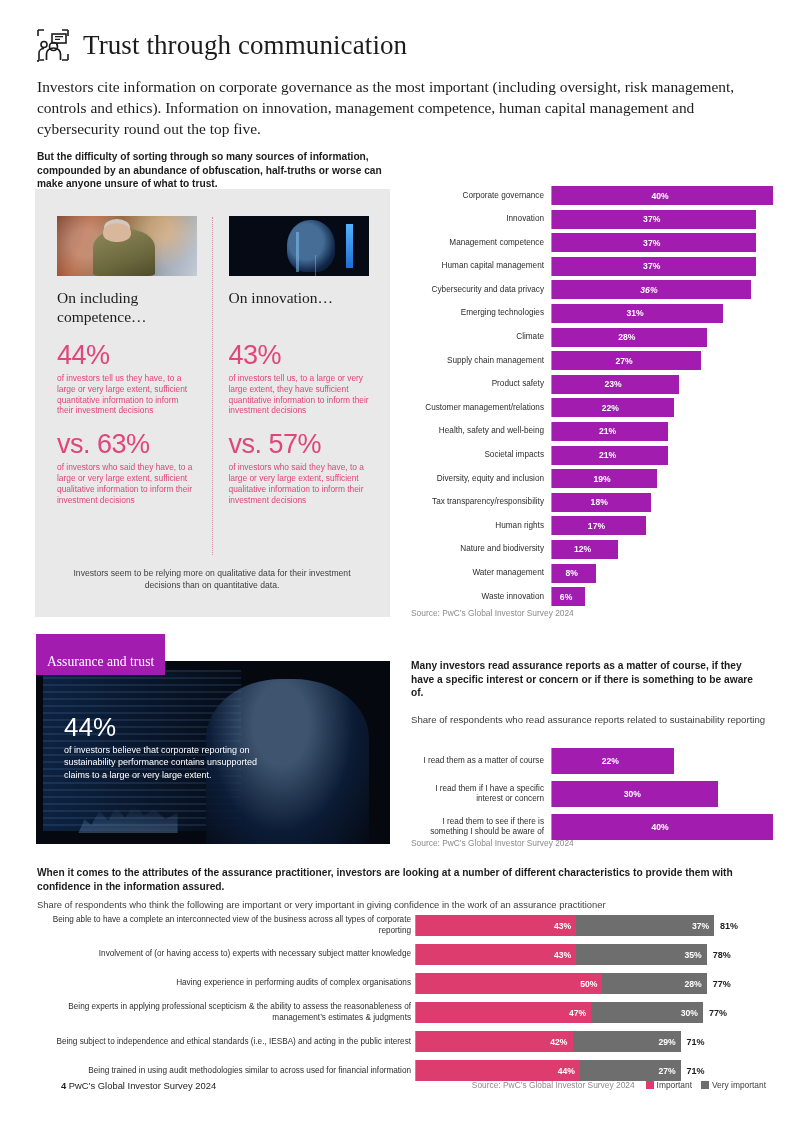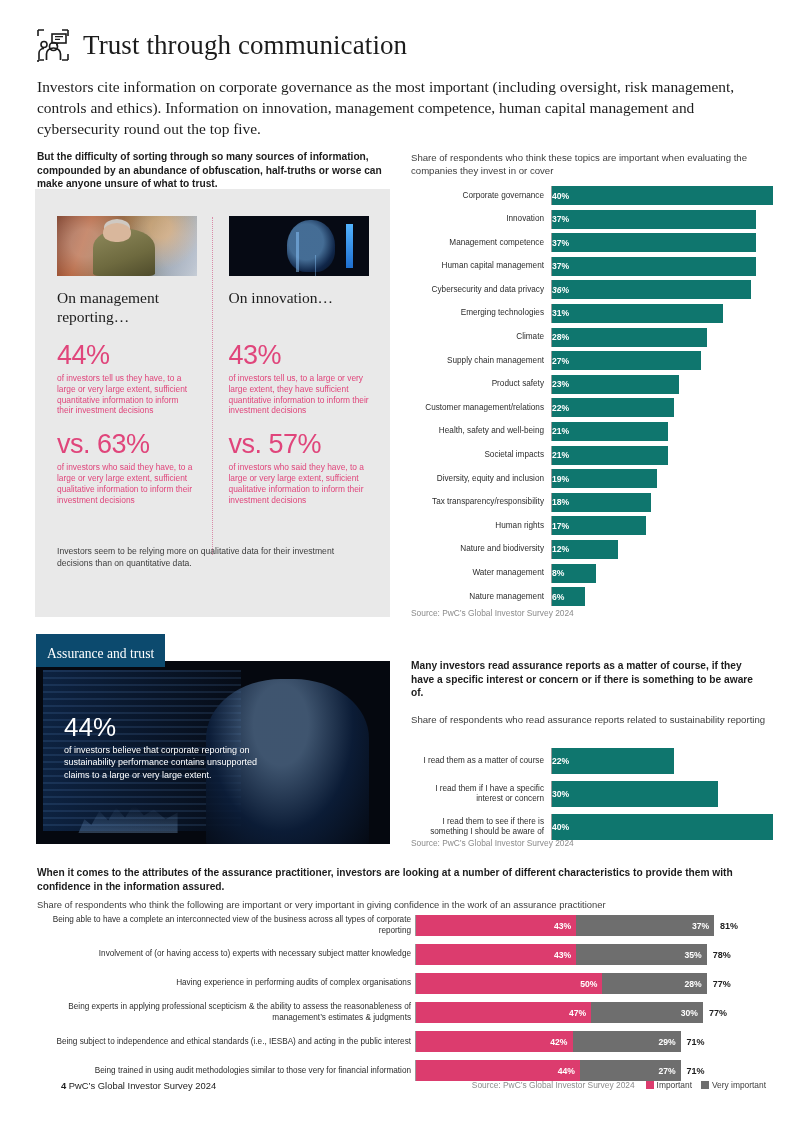--- a/index.html
+++ b/index.html
@@ -163,25 +163,26 @@
   }
   .stat-note {
     font-size: 8.4px;
     line-height: 10.8px;
     color: #e0457b;
     margin-top: 3px;
     margin-bottom: 13px;
   }
   .panel-footnote {
     position: absolute;
-    left: 57px; top: 546px;
+    left: 57px; top: 568px;
     width: 310px;
     font-size: 8.6px;
     line-height: 11.5px;
     color: #3d3d3d;
+    text-align: center;
   }
 
   
   .chart1 {
     position: absolute;
     left: 411px; top: 186px;
     width: 362px;
   }
   .bar-row {
     display: flex;
@@ -198,46 +199,46 @@
     line-height: 10px;
   }
   .bar-track {
     flex: 1;
     height: 19px;
     position: relative;
     border-left: 1px solid #9a9a9a;
   }
   .bar-fill {
     height: 19px;
-    background: #0f766e;
+    background: #a21caf;
     display: flex;
     align-items: center;
-    justify-content: flex-start;
+    justify-content: center;
     padding-right: 5px;
   }
   .bar-val {
     font-size: 8.6px;
     font-weight: bold;
     color: #ffffff;
   }
   .source {
     font-size: 8.4px;
     color: #8b8b8b;
   }
   .chart1-source { position: absolute; left: 411px; top: 608px; }
 
   
   .assurance-tag {
     position: absolute;
     left: 36px; top: 634px;
-    background: #0c4a6e;
+    background: #a21caf;
     color: #ffffff;
     font-family: "Liberation Serif", serif;
     font-size: 13.6px;
-    padding: 12px 11px 5px 11px;
+    padding: 20px 11px 5px 11px;
     z-index: 3;
   }
   .assurance-photo {
     position: absolute;
     left: 36px; top: 661px;
     width: 354px; height: 183px;
     background:
       radial-gradient(circle at 74% 30%, rgba(70,150,235,.55) 0 16%, transparent 48%),
       radial-gradient(circle at 22% 58%, rgba(40,95,175,.45) 0 18%, transparent 52%),
       linear-gradient(120deg, #04070e 0%, #081426 38%, #0d2banner 0%, #0a1628 66%, #04070e 100%);
@@ -415,27 +416,26 @@
         <circle cx="8" cy="16.5" r="3" fill="none" stroke="#1c1c1c" stroke-width="1.6"></circle>
         <path d="M3 31v-6c0-2.6 2.2-4.6 5-4.6" fill="none" stroke="#1c1c1c" stroke-width="1.6"></path>
       </svg>
     </span>
     <h1 class="page-title">Trust through communication</h1>
   </div>
 
   <p class="intro">Investors cite information on corporate governance as the most important (including oversight, risk management, controls and ethics). Information on innovation, management competence, human capital management and cybersecurity round out the top five.</p>
 
   <p class="lede-left">But the difficulty of sorting through so many sources of information, compounded by an abundance of obfuscation, half-truths or worse can make anyone unsure of what to trust.</p>
-  <p class="chart1-subtitle">Share of respondents who think these topics are important when evaluating the companies they invest in or cover</p>
 
   <div class="grey-panel">
     <div class="panel-cols">
       <div class="panel-col">
         <div class="photo photo-a"></div>
-        <div class="col-head">On management reporting…</div>
+        <div class="col-head">On including competence…</div>
         <div class="big-stat">44%</div>
         <div class="stat-note">of investors tell us they have, to a large or very large extent, sufficient quantitative information to inform their investment decisions</div>
         <div class="big-stat">vs. 63%</div>
         <div class="stat-note">of investors who said they have, to a large or very large extent, sufficient qualitative information to inform their investment decisions</div>
       </div>
       <div class="col-divider"></div>
       <div class="panel-col right">
         <div class="photo photo-b"></div>
         <div class="col-head">On innovation…</div>
         <div class="big-stat">43%</div>
@@ -578,21 +578,21 @@
       </div>
       <div class="bar-row">
         <div class="bar-label">Water management</div>
         <div class="bar-track">
           <div class="bar-fill" style="width: 20%;">
             <span class="bar-val">8%</span>
           </div>
         </div>
       </div>
       <div class="bar-row">
-        <div class="bar-label">Nature management</div>
+        <div class="bar-label">Waste innovation</div>
         <div class="bar-track">
           <div class="bar-fill" style="width: 15%;">
             <span class="bar-val">6%</span>
           </div>
         </div>
       </div>
     </div>
   <div class="source chart1-source">Source: PwC’s Global Investor Survey 2024</div>
 
   <div class="assurance-tag">Assurance and trust</div>
@@ -693,21 +693,21 @@
           <div class="seg imp" style="width: 44.5926%;">
             <span>42%</span>
           </div>
           <div class="seg vimp" style="width: 30.7901%;">
             <span>29%</span>
           </div>
           <div class="total">71%</div>
         </div>
       </div>
       <div class="srow">
-        <div class="lab">Being trained in using audit methodologies similar to those very for financial information</div>
+        <div class="lab">Being trained in using audit methodologies similar to across used for financial information</div>
         <div class="track">
           <div class="seg imp" style="width: 46.716%;">
             <span>44%</span>
           </div>
           <div class="seg vimp" style="width: 28.6667%;">
             <span>27%</span>
           </div>
           <div class="total">71%</div>
         </div>
       </div>

